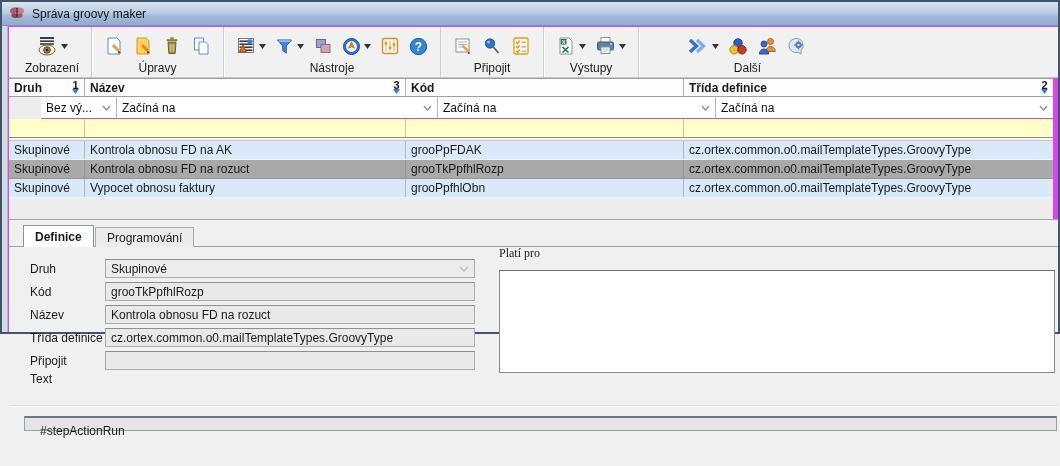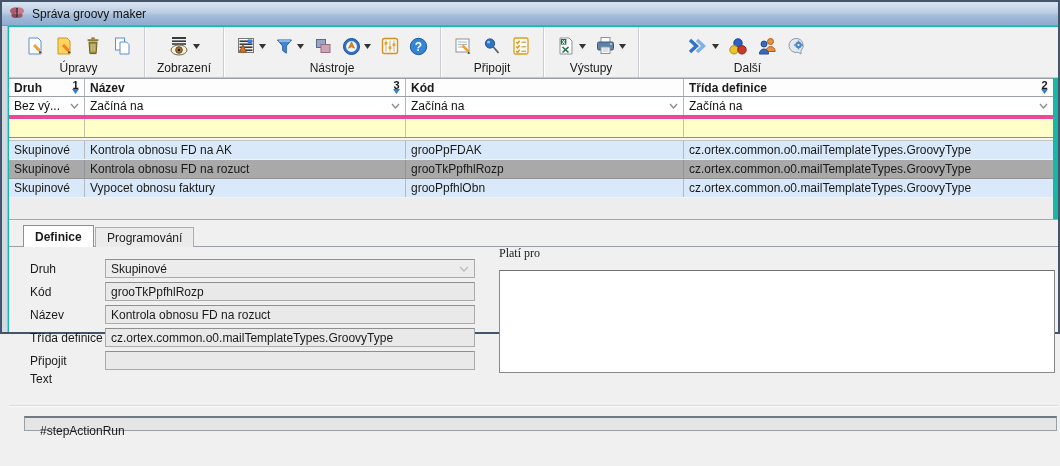--- a/index.html
+++ b/index.html
@@ -1,19 +1,19 @@
 <!DOCTYPE html>
 <html><head>
 <meta charset="utf-8">
 <style>
   * { margin:0; padding:0; box-sizing:border-box; }
   html,body { width:1060px; height:466px; overflow:hidden; background:#f0f0f0;
               font-family:"Liberation Sans", sans-serif; font-size:12px; color:#1a1a1a; }
   #window { position:absolute; inset:0; width:1060px; height:334px;
-            border:2px solid #44546a; background:#14b8a6; }
+            border:2px solid #44546a; background:#d946ef; }
 
   
   .titlebar { position:absolute; left:0; right:0; top:0; height:24px;
               background:linear-gradient(180deg,#d9e4f1 0%,#bccee4 45%,#a3bbd9 60%,#8fabd0 100%);
               border-bottom:1px solid #7d97ba; display:flex; align-items:center; gap:7px; padding-left:7px; }
   .titlebar .title { font-size:12px; color:#111; }
 
   
   .left-strip { position:absolute; left:0; top:24px; bottom:0; width:6px;
                 background:#d2dae4; border-right:1px solid #aeb8c4; }
@@ -31,21 +31,21 @@
 
   
   .grid { position:absolute; left:7px; right:5px; top:76px; height:141px; background:#ededed; }
   .row { display:grid; grid-template-columns:76px 321px 278px 1fr; }
   .cell { padding:0 5px; display:flex; align-items:center; overflow:hidden; white-space:nowrap;
           border-right:1px solid #b3b9bf; }
   .thead { height:19px; background:#fdfdfd; border-top:1px solid #9aa0a6; border-bottom:1px solid #9aa0a6; }
   .thead .cell { font-weight:bold; justify-content:space-between; }
   .sortbadge { display:flex; flex-direction:column; align-items:center; line-height:8px; }
   .sortbadge b { font-size:11px; }
-  .tfilter { height:22px; background:#ffffff; border-bottom:4px solid #ec4899; }
+  .tfilter { height:22px; background:#ffffff; border-bottom:1px solid #ec4899;margin-left:32px; }
   .tfilter .cell { justify-content:space-between; color:#111; }
   .tyellow { height:19px; background:#ffffca; border-bottom:1px solid #8e8e8e; }
   .tyellow .cell { border-right:1px solid #c6c6a8; }
   .tgap { height:3px; background:#f6f6f6; border-bottom:1px solid #c4c4c4; }
   .trow { height:19px; background:#d9e9f9; border-bottom:1px solid #eef4fb; }
   .trow.sel { background:#a9a9a9; border-bottom:1px solid #949494; }
   .trow.sel .cell { border-right:1px solid #8f959b; }
 
   
   .panel { position:absolute; left:7px; right:0; top:217px; bottom:0;
@@ -93,68 +93,68 @@
     <span class="title">Správa groovy maker</span>
   </div>
 
   <div class="left-strip"></div>
 
   <div class="toolbar">
 
     <div class="tb-group">
       <div class="tb-icons">
         <span class="tb-btn">
-          <svg width="20" height="20" viewBox="0 0 20 20">
-            <path d="M4 2 h9 l3 3 v13 H4 Z" fill="#ffffff" stroke="#5a8fd4"></path>
-            <path d="M9 9 L14.6 14.6" stroke="#f0a030" stroke-width="3"></path>
-            <path d="M14.6 14.6 l2.2 2.2 -3 .8 z" fill="#5a3a1a"></path>
-          </svg>
-        </span>
-        <span class="tb-btn">
-          <svg width="20" height="20" viewBox="0 0 20 20">
-            <path d="M4 2 h9 l3 3 v13 H4 Z" fill="#ffd45e" stroke="#c89a20"></path>
-            <path d="M9 9 L14.6 14.6" stroke="#f08020" stroke-width="3"></path>
-            <path d="M14.6 14.6 l2.2 2.2 -3 .8 z" fill="#5a3a1a"></path>
-          </svg>
-        </span>
-        <span class="tb-btn">
-          <svg width="20" height="20" viewBox="0 0 20 20">
-            <rect x="8.3" y="1.4" width="3.4" height="1.8" fill="#8a7d2e"></rect>
-            <rect x="4.6" y="3.2" width="10.8" height="2" fill="#8a7d2e"></rect>
-            <path d="M6 6.2 h8 l-.9 11.4 h-6.2 Z" fill="#9a8c34" stroke="#6a6024"></path>
-            <path d="M8.2 8 v7.6 M10 8 v7.6 M11.8 8 v7.6" stroke="#d8cf9a" stroke-width="1"></path>
-          </svg>
-        </span>
-        <span class="tb-btn">
-          <svg width="20" height="20" viewBox="0 0 20 20">
-            <rect x="3.5" y="2" width="9" height="12" fill="#ffffff" stroke="#5a8fd4"></rect>
-            <path d="M8 6 h6.5 l2.5 2.5 V18 H8 Z" fill="#ffffff" stroke="#5a8fd4"></path>
-          </svg>
-        </span>
-      </div>
-      <span class="tb-label">Úpravy</span>
-    </div>
-
-    <div class="tb-group">
-      <div class="tb-icons">
-        <span class="tb-btn">
           <svg width="21" height="20" viewBox="0 0 21 20">
             <rect x="3" y="1" width="14" height="2" fill="#3a3a3a"></rect>
             <rect x="3" y="4.4" width="14" height="1.6" fill="#3a3a3a"></rect>
             <rect x="3" y="7.2" width="14" height="1.6" fill="#3a3a3a"></rect>
             <ellipse cx="10" cy="14" rx="8" ry="5" fill="#f7f0d8" stroke="#6a6a5a"></ellipse>
             <circle cx="10" cy="14" r="3.3" fill="#a87838" stroke="#6a4a20"></circle>
             <circle cx="10" cy="14" r="1.3" fill="#222"></circle>
           </svg>
           <svg class="caret" width="7" height="5">
               <polygon points="0,0 7,0 3.5,5" fill="#333"></polygon>
             </svg>
         </span>
       </div>
       <span class="tb-label">Zobrazení</span>
+    </div>
+
+    <div class="tb-group">
+      <div class="tb-icons">
+        <span class="tb-btn">
+          <svg width="20" height="20" viewBox="0 0 20 20">
+            <path d="M4 2 h9 l3 3 v13 H4 Z" fill="#ffffff" stroke="#5a8fd4"></path>
+            <path d="M9 9 L14.6 14.6" stroke="#f0a030" stroke-width="3"></path>
+            <path d="M14.6 14.6 l2.2 2.2 -3 .8 z" fill="#5a3a1a"></path>
+          </svg>
+        </span>
+        <span class="tb-btn">
+          <svg width="20" height="20" viewBox="0 0 20 20">
+            <path d="M4 2 h9 l3 3 v13 H4 Z" fill="#ffd45e" stroke="#c89a20"></path>
+            <path d="M9 9 L14.6 14.6" stroke="#f08020" stroke-width="3"></path>
+            <path d="M14.6 14.6 l2.2 2.2 -3 .8 z" fill="#5a3a1a"></path>
+          </svg>
+        </span>
+        <span class="tb-btn">
+          <svg width="20" height="20" viewBox="0 0 20 20">
+            <rect x="8.3" y="1.4" width="3.4" height="1.8" fill="#8a7d2e"></rect>
+            <rect x="4.6" y="3.2" width="10.8" height="2" fill="#8a7d2e"></rect>
+            <path d="M6 6.2 h8 l-.9 11.4 h-6.2 Z" fill="#9a8c34" stroke="#6a6024"></path>
+            <path d="M8.2 8 v7.6 M10 8 v7.6 M11.8 8 v7.6" stroke="#d8cf9a" stroke-width="1"></path>
+          </svg>
+        </span>
+        <span class="tb-btn">
+          <svg width="20" height="20" viewBox="0 0 20 20">
+            <rect x="3.5" y="2" width="9" height="12" fill="#ffffff" stroke="#5a8fd4"></rect>
+            <path d="M8 6 h6.5 l2.5 2.5 V18 H8 Z" fill="#ffffff" stroke="#5a8fd4"></path>
+          </svg>
+        </span>
+      </div>
+      <span class="tb-label">Úpravy</span>
     </div>
 
     <div class="tb-group">
       <div class="tb-icons">
         <span class="tb-btn">
           <svg width="20" height="20" viewBox="0 0 20 20">
             <rect x="2.5" y="2.5" width="15" height="14" fill="#ffffff" stroke="#777"></rect>
             <rect x="3.5" y="4.4" width="13" height="1.7" fill="#3c3c3c"></rect>
             <rect x="3.5" y="7.4" width="13" height="1.7" fill="#3c3c3c"></rect>
             <rect x="3.5" y="10.4" width="13" height="1.7" fill="#3c3c3c"></rect>

